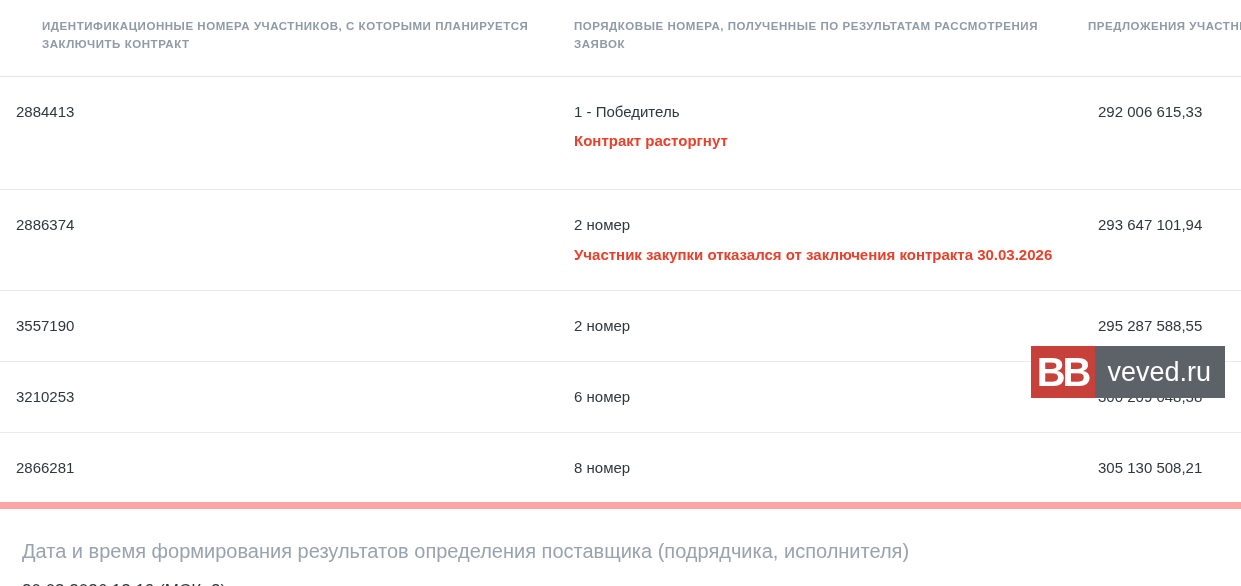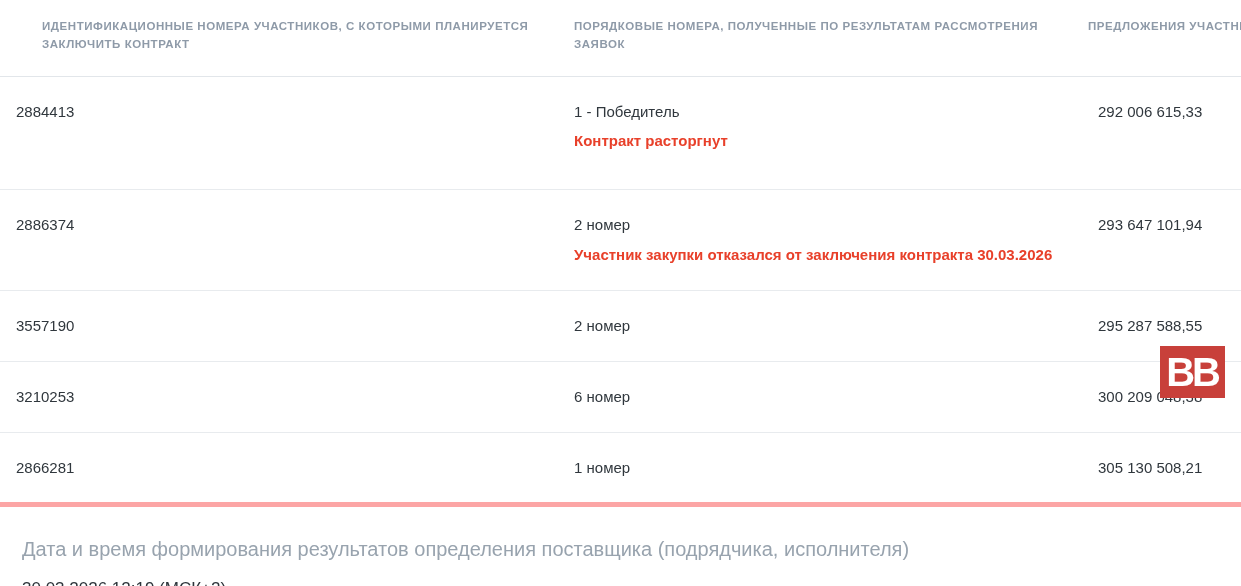--- a/index.html
+++ b/index.html
@@ -43,21 +43,21 @@
 
   .results-table td {
     vertical-align: top;
     font-size: 15px;
     color: #30373d;
     line-height: 1.45;
     padding: 24px 16px 24px 16px;
     border-bottom: 1px solid #e8ebee;
   }
   .results-table tr:last-child td {
-    border-bottom: 5px solid #fca5a5;
+    border-bottom: 7px solid #fca5a5;
   }
   .cell-participant { padding-left: 42px; }
   .cell-offer { padding-left: 6px; white-space: nowrap; }
 
   .row-tall td { padding-bottom: 36px; margin-top: 24px; }
   .row-tall2 td { }
 
   .status-note {
     display: block;
     color: #e8402a;
@@ -154,29 +154,30 @@
       <tr>
         <td class="cell-participant">3210253</td>
         <td>
           <span class="order-main">6 номер</span>
         </td>
         <td class="cell-offer">300 209 048,38</td>
       </tr>
       <tr>
         <td class="cell-participant">2866281</td>
         <td>
-          <span class="order-main">1 номер</span>
+          <span class="order-main">8 номер</span>
         </td>
         <td class="cell-offer">305 130 508,21</td>
       </tr>
     </tbody>
   </table>
 
   <div class="footer">
     <div class="footer-label">Дата и время формирования результатов определения поставщика (подрядчика, исполнителя)</div>
     <div class="footer-value">30.03.2026 12:19 (МСК+2)</div>
   </div>
 
   <div class="watermark">
     <div class="wm-mark">ВВ</div>
+    <div class="wm-text">veved.ru</div>
   </div>
 
 </div>
 
 </body></html>

